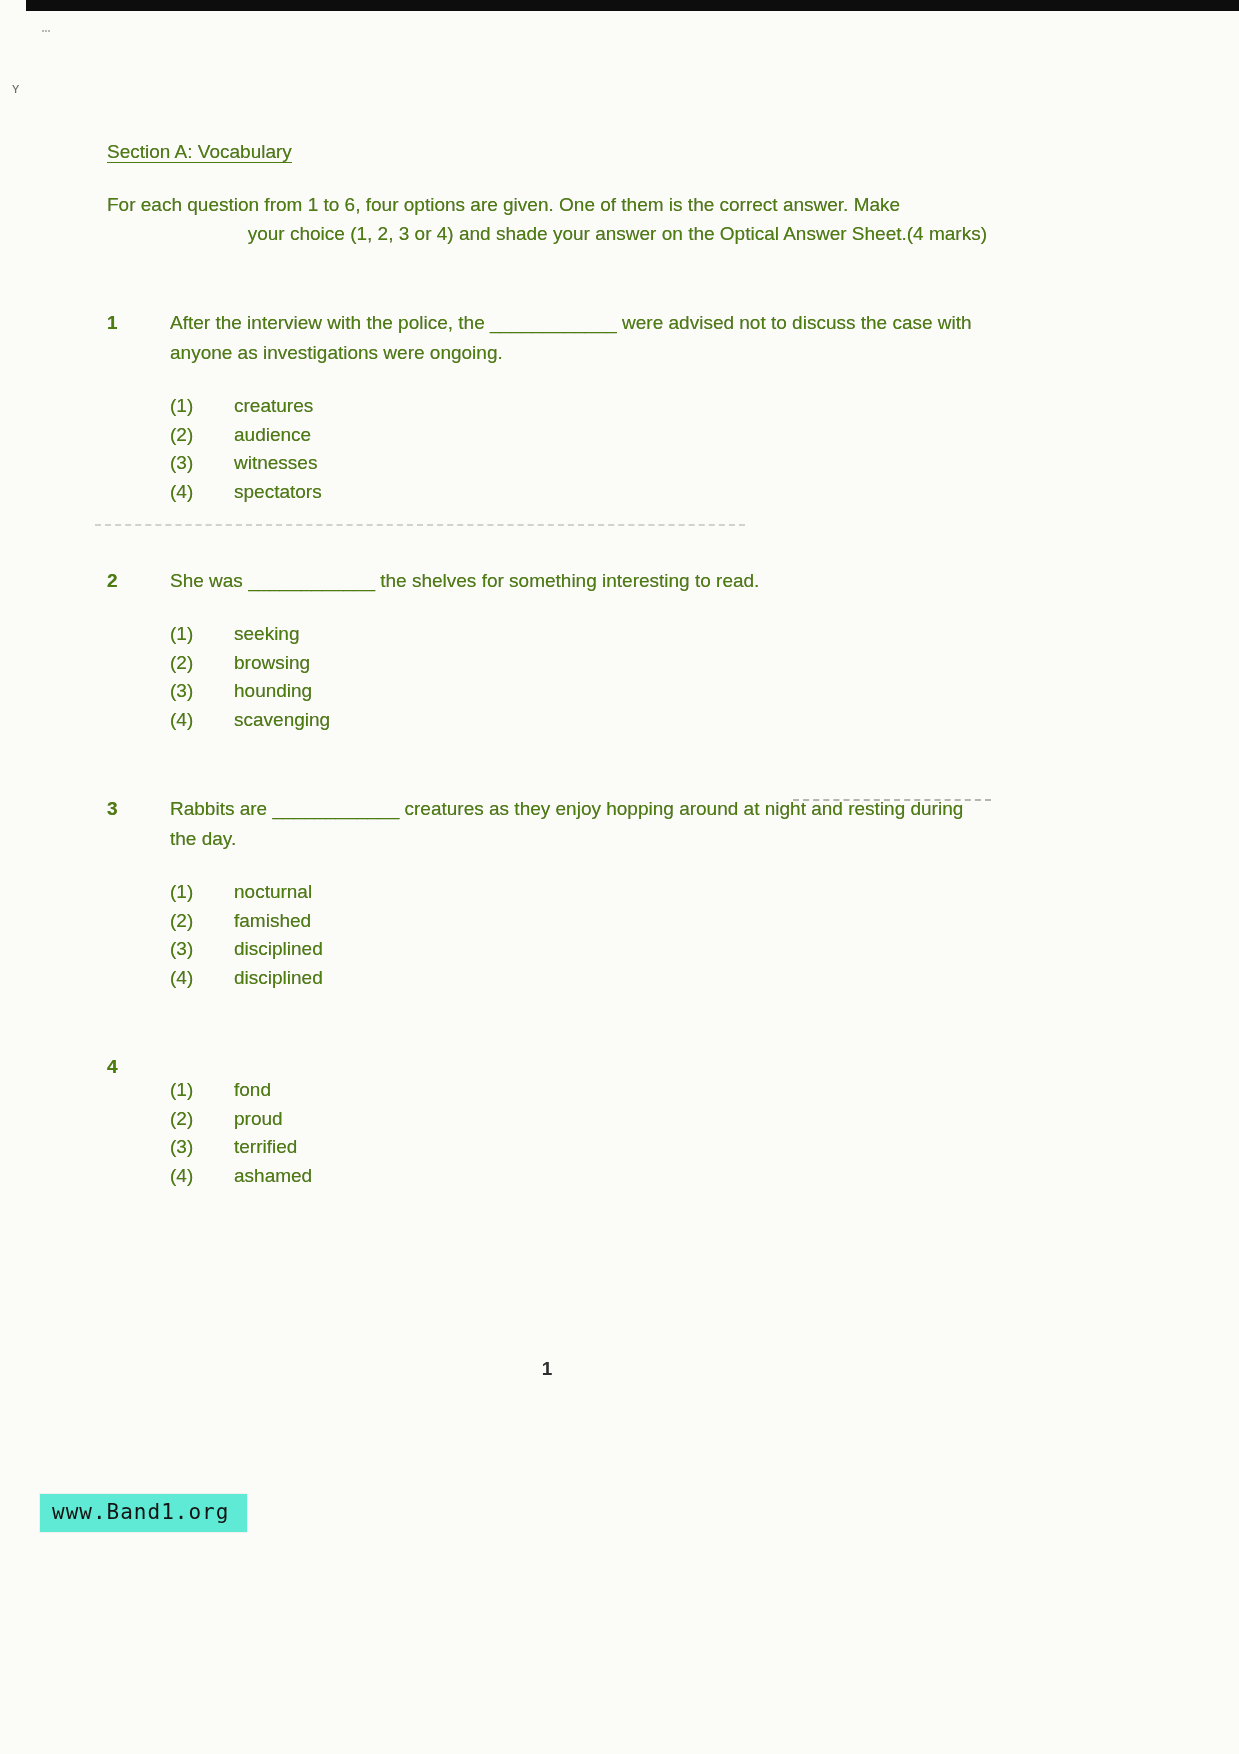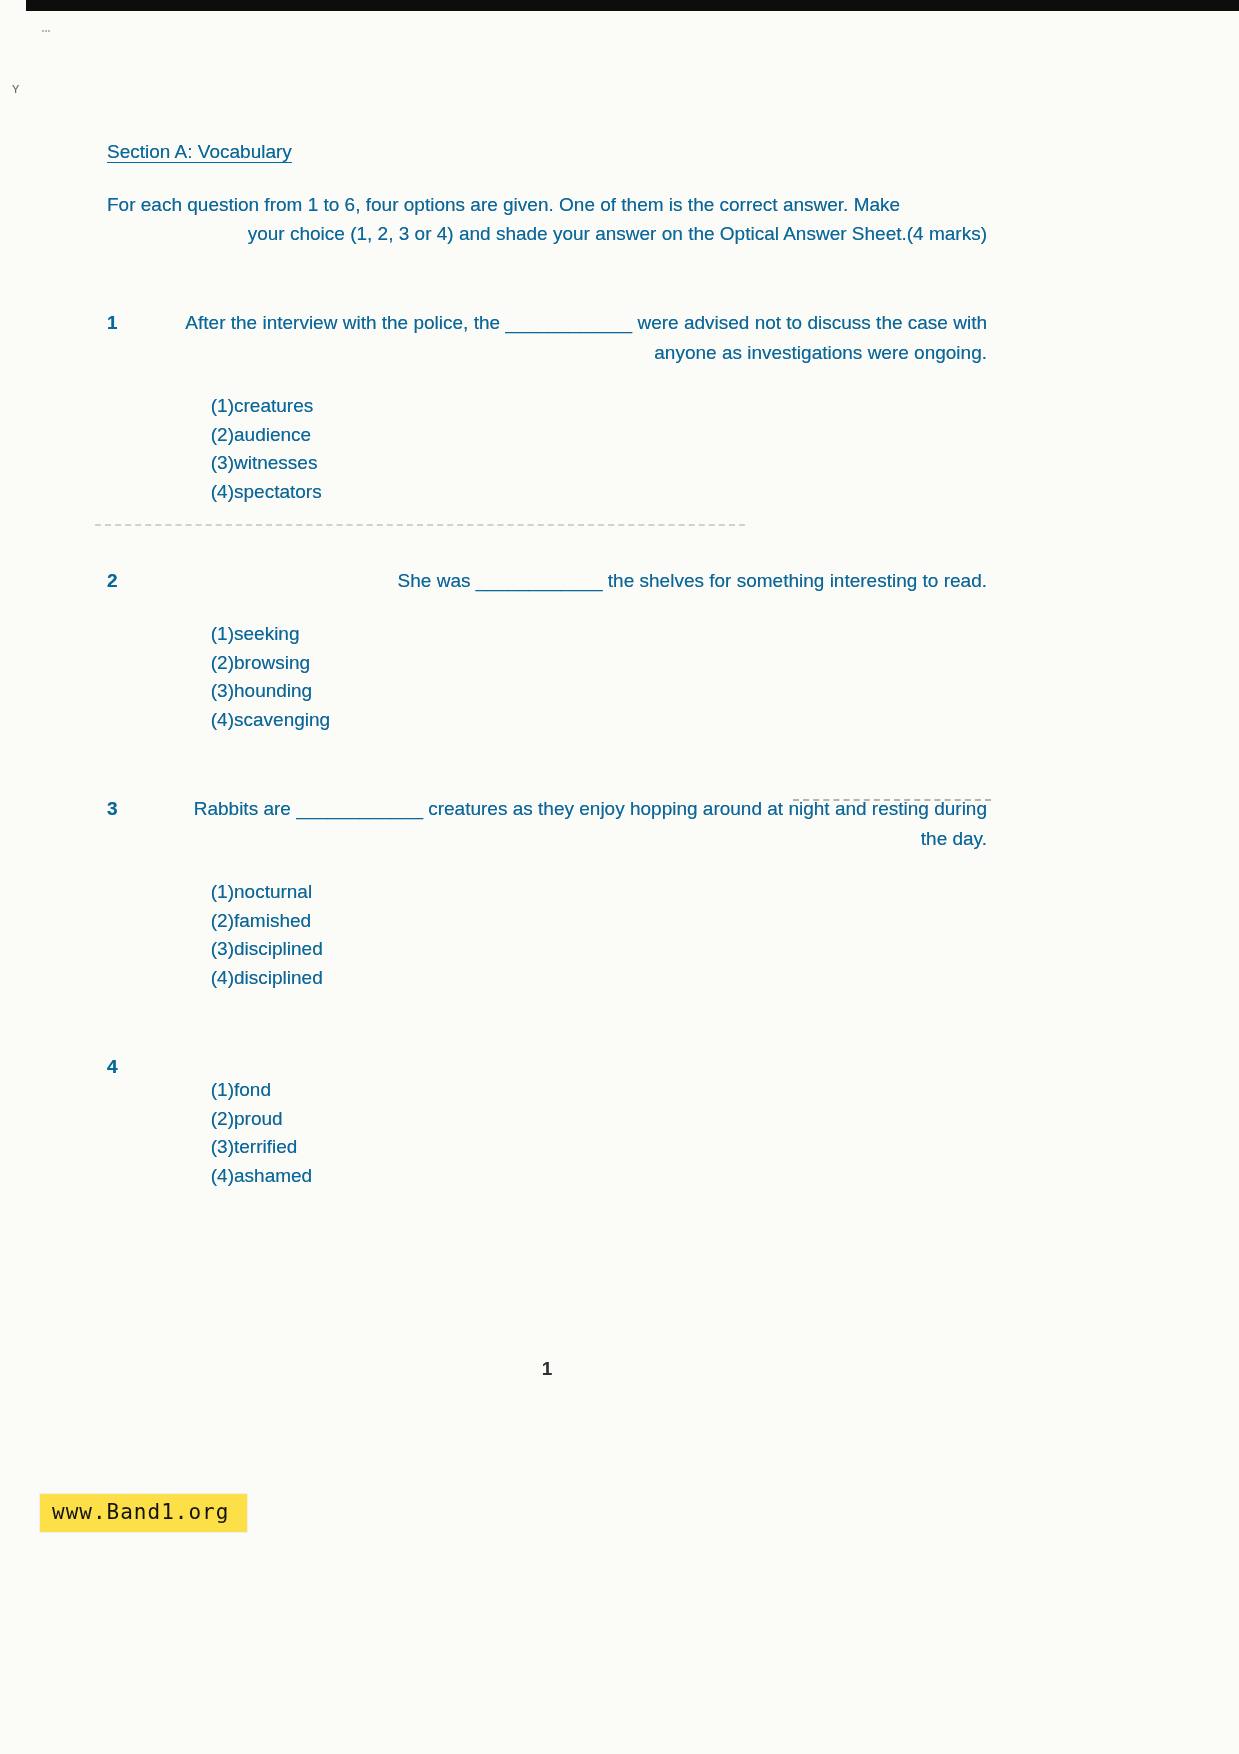--- a/index.html
+++ b/index.html
@@ -46,21 +46,21 @@
     top: 799px; left: 793px;
     width: 198px;
     border-top: 2px dashed #b5b5ad;
   }
   
   .content {
     position: absolute;
     top: 141px; left: 107px;
     width: 880px;
     font-size: 19px;
-    color: #0369a1;
+    color: #4d7c0f;
     text-shadow: 0 0 0.5px rgba(70,70,70,0.55);
   }
   .section-heading {
     font-size: 19px;
     font-weight: normal;
     text-decoration: underline;
     text-underline-offset: 4px;
     margin-bottom: 27px;
   }
   .instructions { line-height: 29px; }
@@ -71,21 +71,21 @@
   .question {
     display: flex;
     margin-top: 60px;
   }
   .q-num {
     width: 63px;
     flex: 0 0 63px;
     font-weight: bold;
     line-height: 30px;
   }
-  .q-body { flex: 1; text-align: right; }
+  .q-body { flex: 1; }
   .q-text {
     line-height: 30px;
     max-width: 818px;
   }
   .options {
     list-style: none;
     margin-top: 24px;
   }
   .option {
     display: flex;
@@ -101,21 +101,21 @@
     top: 1358px; left: 107px;
     width: 880px;
     text-align: center;
     font-size: 19px;
     font-weight: bold;
     color: #2e2e2e;
   }
   .watermark {
     position: absolute;
     top: 1494px; left: 40px;
-    background: #fde047;
+    background: #5eead4;
     padding: 6px 18px 8px 12px;
     font-family: "DejaVu Sans Mono", monospace;
     font-size: 21px;
     letter-spacing: 1px;
     color: #141414;
     box-shadow: 0 0 0 1px #f1f1ec;
   }
 </style>
 </head>
 <body>

